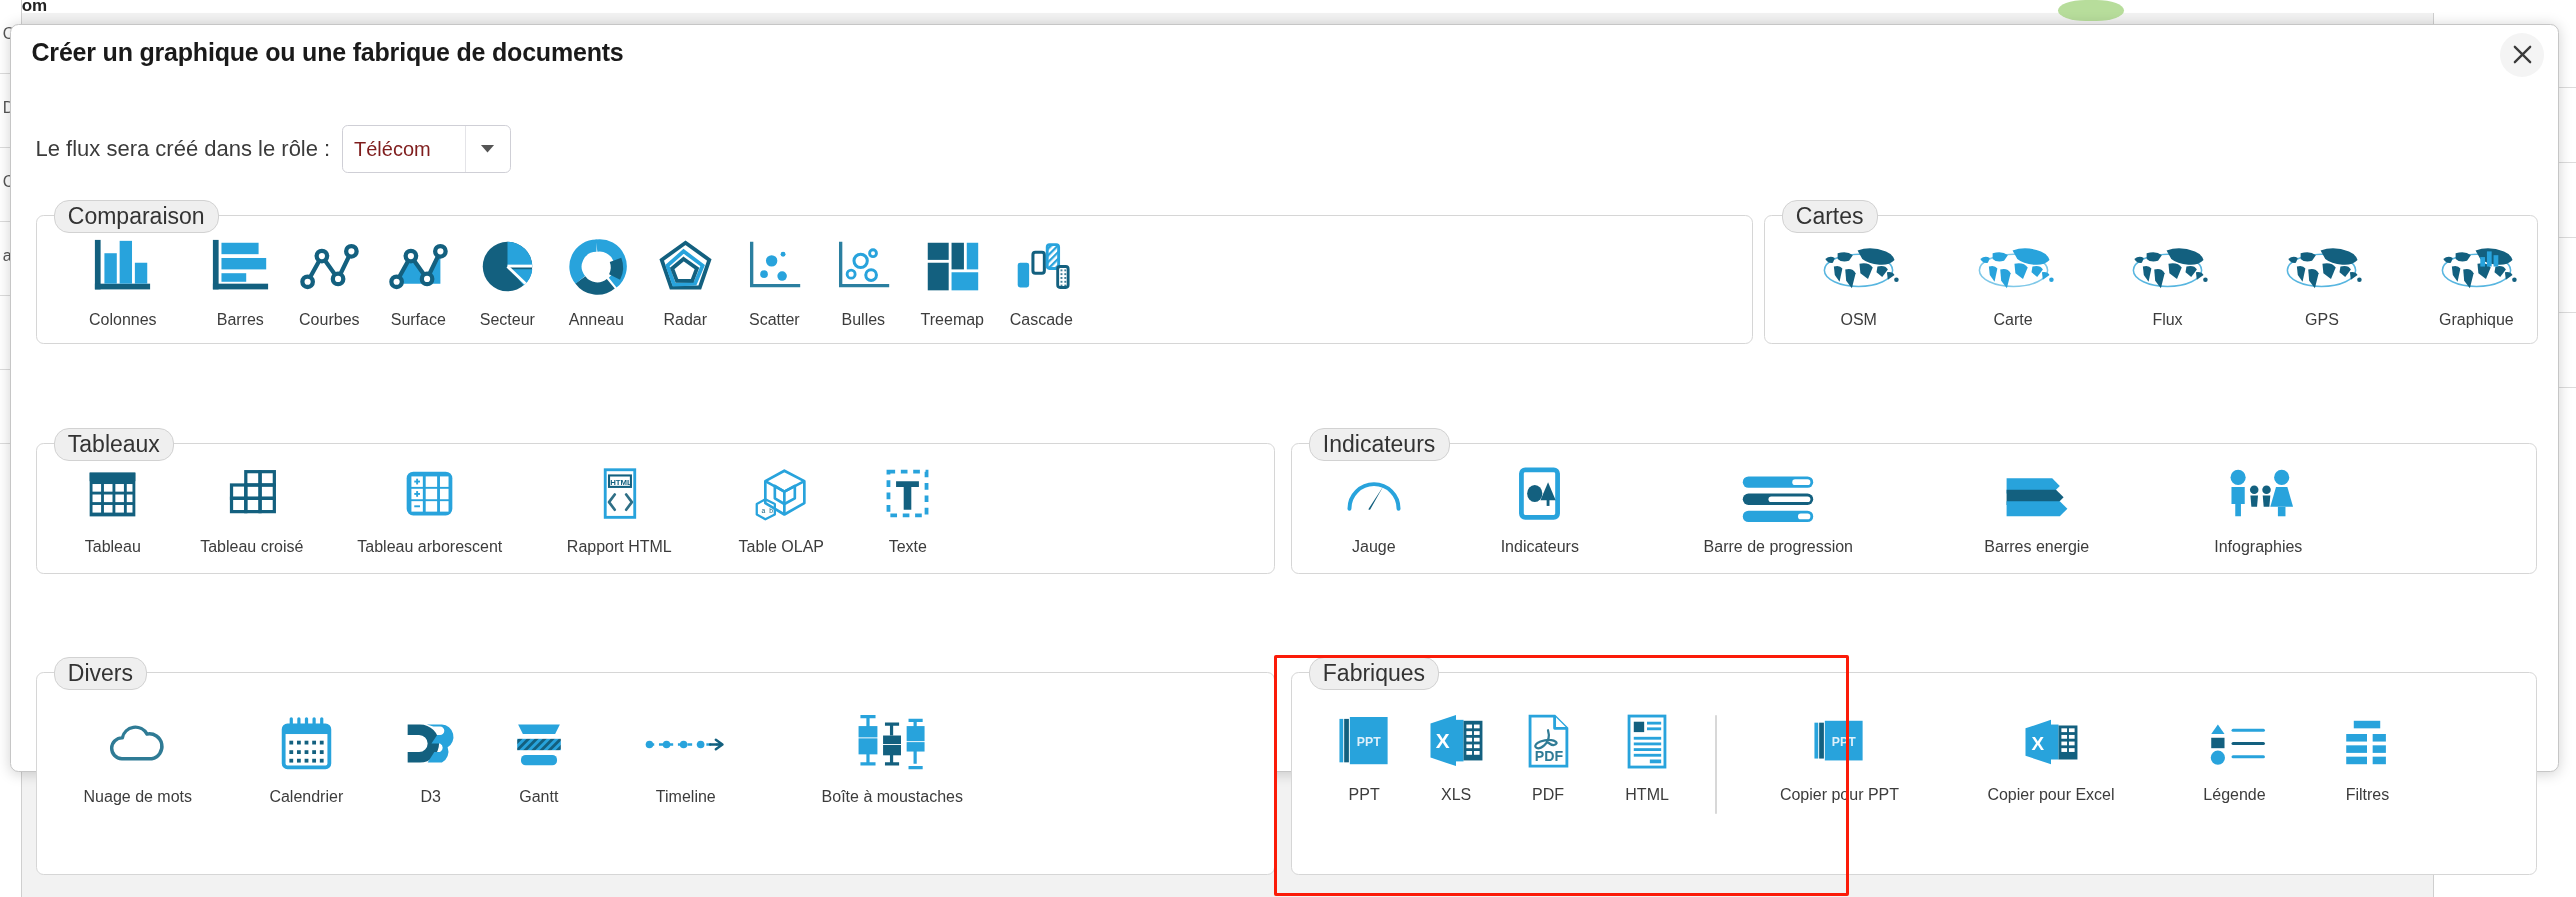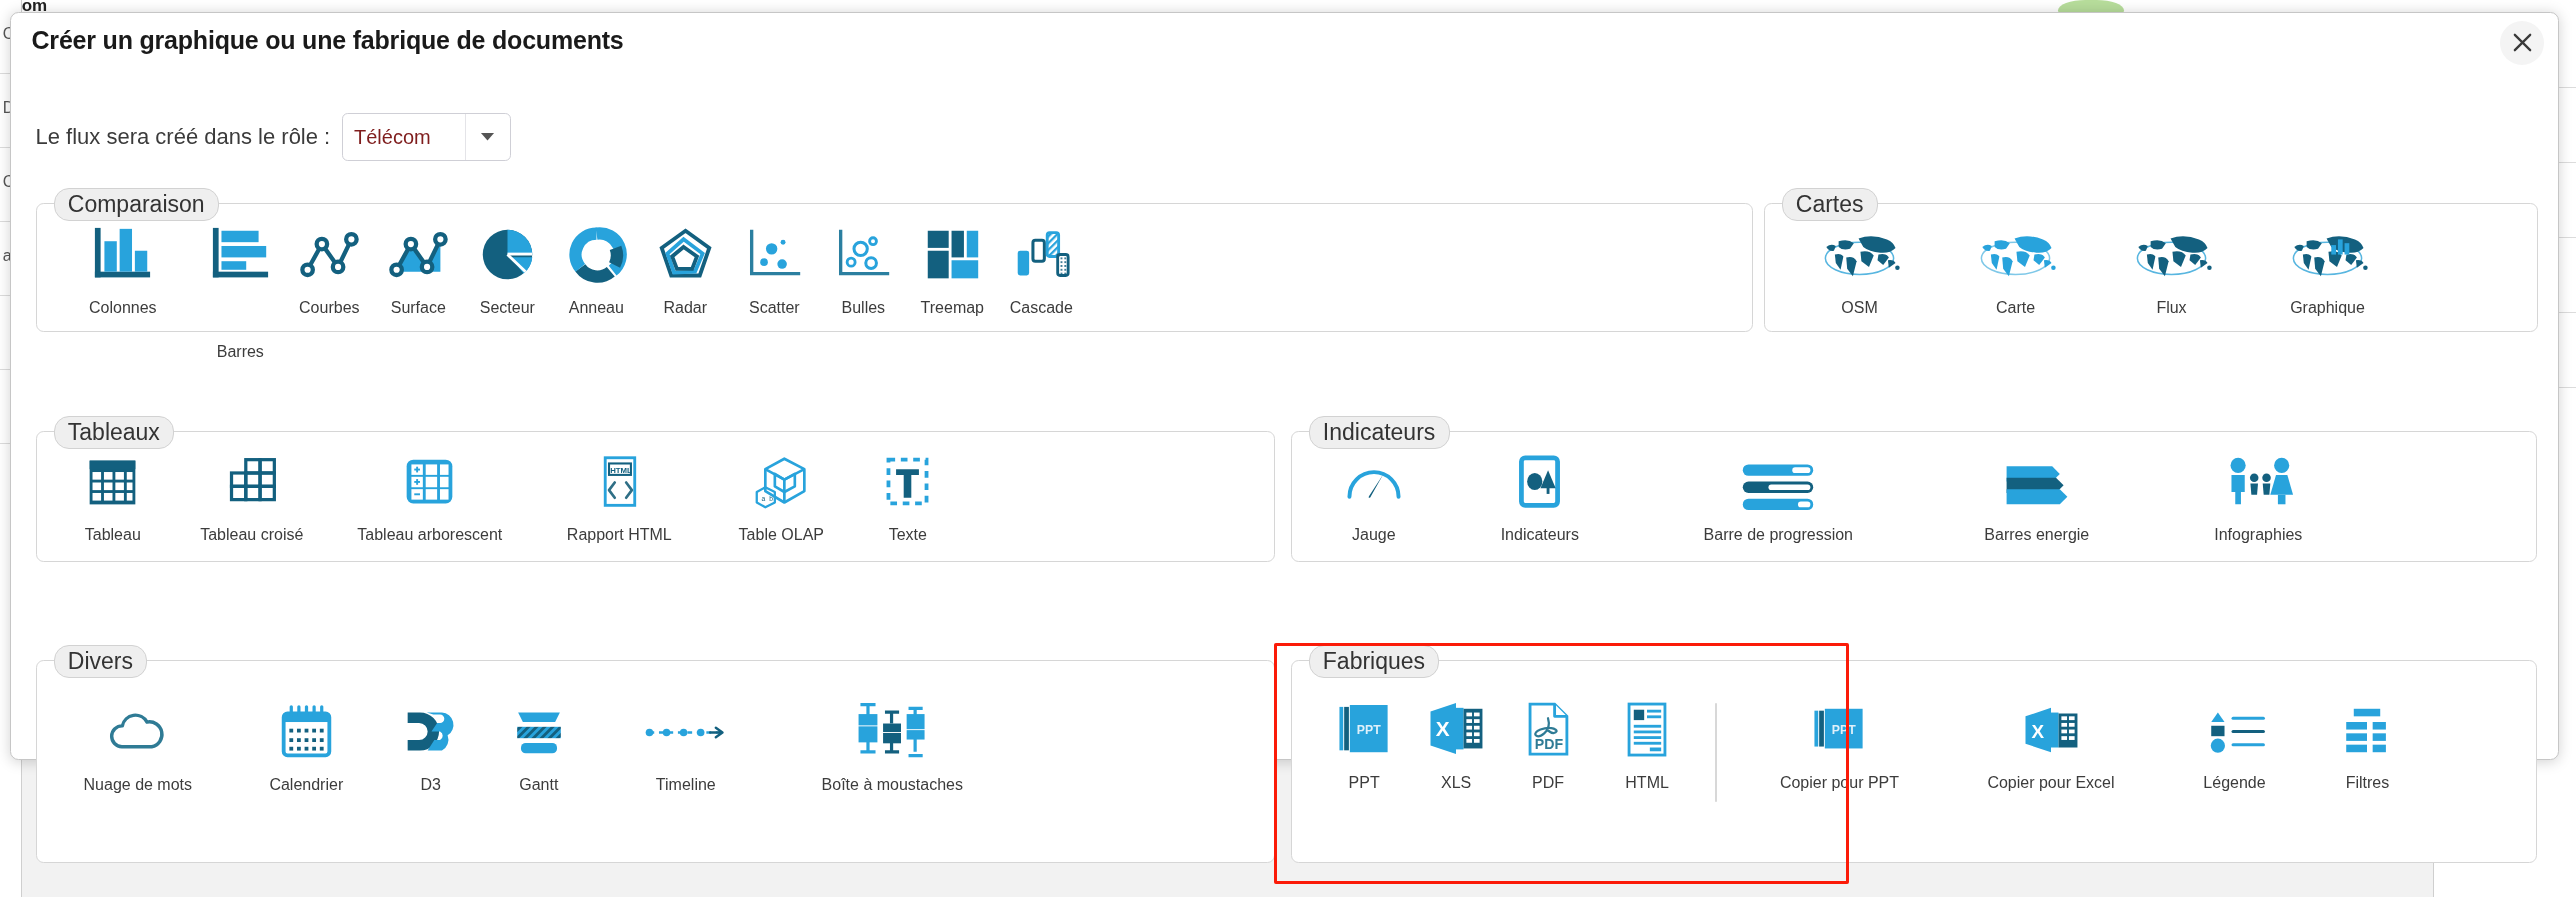--- a/index.html
+++ b/index.html
@@ -14,21 +14,21 @@
   #bg .bg-left-col{position:absolute;left:0;top:0;width:21px;height:897px;background:#fff;border-right:0.9px solid #cfcfcf;}
   #bg .bg-left-col .cell{height:74px;border-bottom:0.9px solid #dcdcdc;color:#555;font-size:16px;padding-left:2.8px;box-sizing:border-box;padding-top:25px;overflow:hidden;}
   #bg .bg-top{position:absolute;left:0;top:0;width:2576px;height:13.3px;background:#fff;}
   #bg .bg-top-label{position:absolute;left:1.9px;top:-3.8px;font-size:17px;font-weight:bold;color:#222;}
   #bg .bg-right-col{position:absolute;right:0;top:13.3px;width:142px;height:884px;background:#fff;border-left:0.9px solid #cfcfcf;}
   #bg .bg-right-col .cell{height:74px;border-bottom:0.9px solid #dcdcdc;}
   #bg .bg-green{position:absolute;left:2058px;top:0px;width:66px;height:21px;background:#b7dd9b;border-radius:50%/60%;}
 
   
   #dialog{
-    position:absolute;left:9.5px;top:12px;width:2549px;height:748px;
+    position:absolute;left:9.5px;top:24px;width:2549px;height:748px;
     background:#fff;border:0.9px solid #c6c6c6;border-radius:8.5px;
     box-shadow:0 1.9px 13.3px rgba(0,0,0,.18);
     box-sizing:border-box;
   }
   .dlg-title{
     position:absolute;left:21px;top:13.3px;
     font-size:25px;font-weight:bold;color:#1a1a1a;letter-spacing:-0.2px;
   }
   .close-btn{
     position:absolute;right:13.3px;top:7.6px;width:44px;height:44px;border-radius:50%;
@@ -129,21 +129,21 @@
             <rect x="4" y="2" width="6" height="52" fill="#13607f"></rect>
             <rect x="4" y="48" width="58" height="6" fill="#13607f"></rect>
             <rect x="14" y="16" width="13" height="32" fill="#28a3dc"></rect>
             <rect x="30" y="3" width="13" height="45" fill="#28a3dc"></rect>
             <rect x="46" y="26" width="13" height="22" fill="#28a3dc"></rect>
           </svg>
         </span>
         <span class="lbl">Colonnes</span>
       </div>
 
-      <div class="item" style="width:89px;gap:44px;">
+      <div class="item" style="width:89px;">
         <span class="ico">
           <svg width="63" height="59" viewBox="0 0 66 62">
             <rect x="4" y="2" width="6" height="52" fill="#13607f"></rect>
             <rect x="4" y="48" width="58" height="6" fill="#13607f"></rect>
             <rect x="13" y="5" width="39" height="12" fill="#28a3dc"></rect>
             <rect x="13" y="21" width="47" height="12" fill="#28a3dc"></rect>
             <rect x="13" y="37" width="26" height="9" fill="#28a3dc"></rect>
           </svg>
         </span>
         <span class="lbl">Barres</span>
@@ -346,20 +346,39 @@
               <path d="M49 27 q10 -2 14 4 l-5 12 -8 -6z"></path>
               <path d="M68 30 q8 -2 11 3 l-6 8 -6 -5z"></path>
               <path d="M78 36 q6 -1 8 3 l-7 5z"></path>
               <circle cx="88" cy="44" r="2.4"></circle>
             </g>
           </svg>
         </span>
         <span class="lbl">Flux</span>
       </div>
 
+      <div class="item" style="width:156px;">
+        <span class="ico">
+          <svg width="91" height="59" viewBox="0 0 96 62">
+            <ellipse cx="48" cy="34" rx="36" ry="17" fill="none" stroke="#58b6e0" stroke-width="1.6"></ellipse>
+            <g fill="#13607f">
+              <path d="M13 22 q5 -4 10 -1 l-2 5 q-5 1 -8 -4z"></path>
+              <path d="M26 16 q10 -3 16 2 l-4 6 q-8 2 -12 -2z"></path>
+              <path d="M22 30 q6 -2 9 2 l-3 14 -5 -7z"></path>
+              <path d="M34 33 q8 -2 11 4 l-4 16 -6 -8z"></path>
+              <path d="M47 13 q14 -5 30 1 q7 3 9 9 q-6 6 -16 5 q-12 -1 -18 -6z"></path>
+              <path d="M49 27 q10 -2 14 4 l-5 12 -8 -6z"></path>
+              <path d="M68 30 q8 -2 11 3 l-6 8 -6 -5z"></path>
+              <path d="M78 36 q6 -1 8 3 l-7 5z"></path>
+              <circle cx="88" cy="44" r="2.4"></circle>
+            </g>
+          </svg>
+        </span>
+        <span class="lbl">GPS</span>
+      </div>
 
       <div class="item" style="width:156px;">
         <span class="ico">
           <svg width="91" height="59" viewBox="0 0 96 62">
             <ellipse cx="48" cy="34" rx="36" ry="17" fill="none" stroke="#58b6e0" stroke-width="1.6"></ellipse>
             <g fill="#13607f">
               <path d="M13 22 q5 -4 10 -1 l-2 5 q-5 1 -8 -4z"></path>
               <path d="M26 16 q10 -3 16 2 l-4 6 q-8 2 -12 -2z"></path>
               <path d="M22 30 q6 -2 9 2 l-3 14 -5 -7z"></path>
               <path d="M34 33 q8 -2 11 4 l-4 16 -6 -8z"></path>

